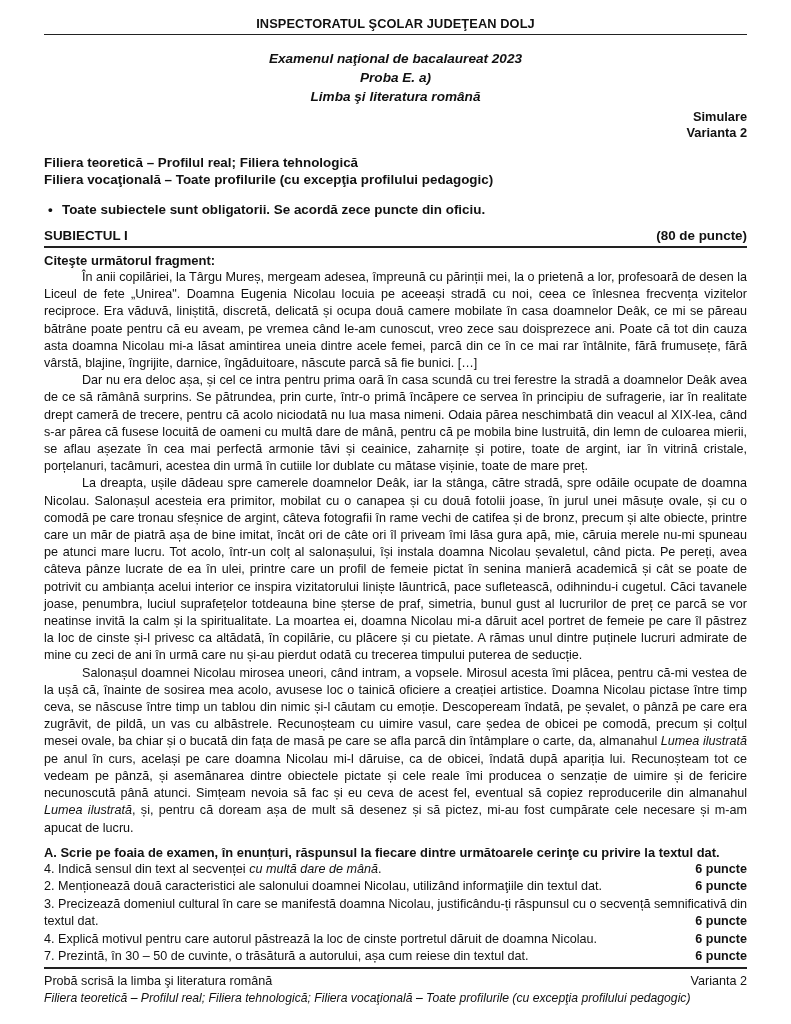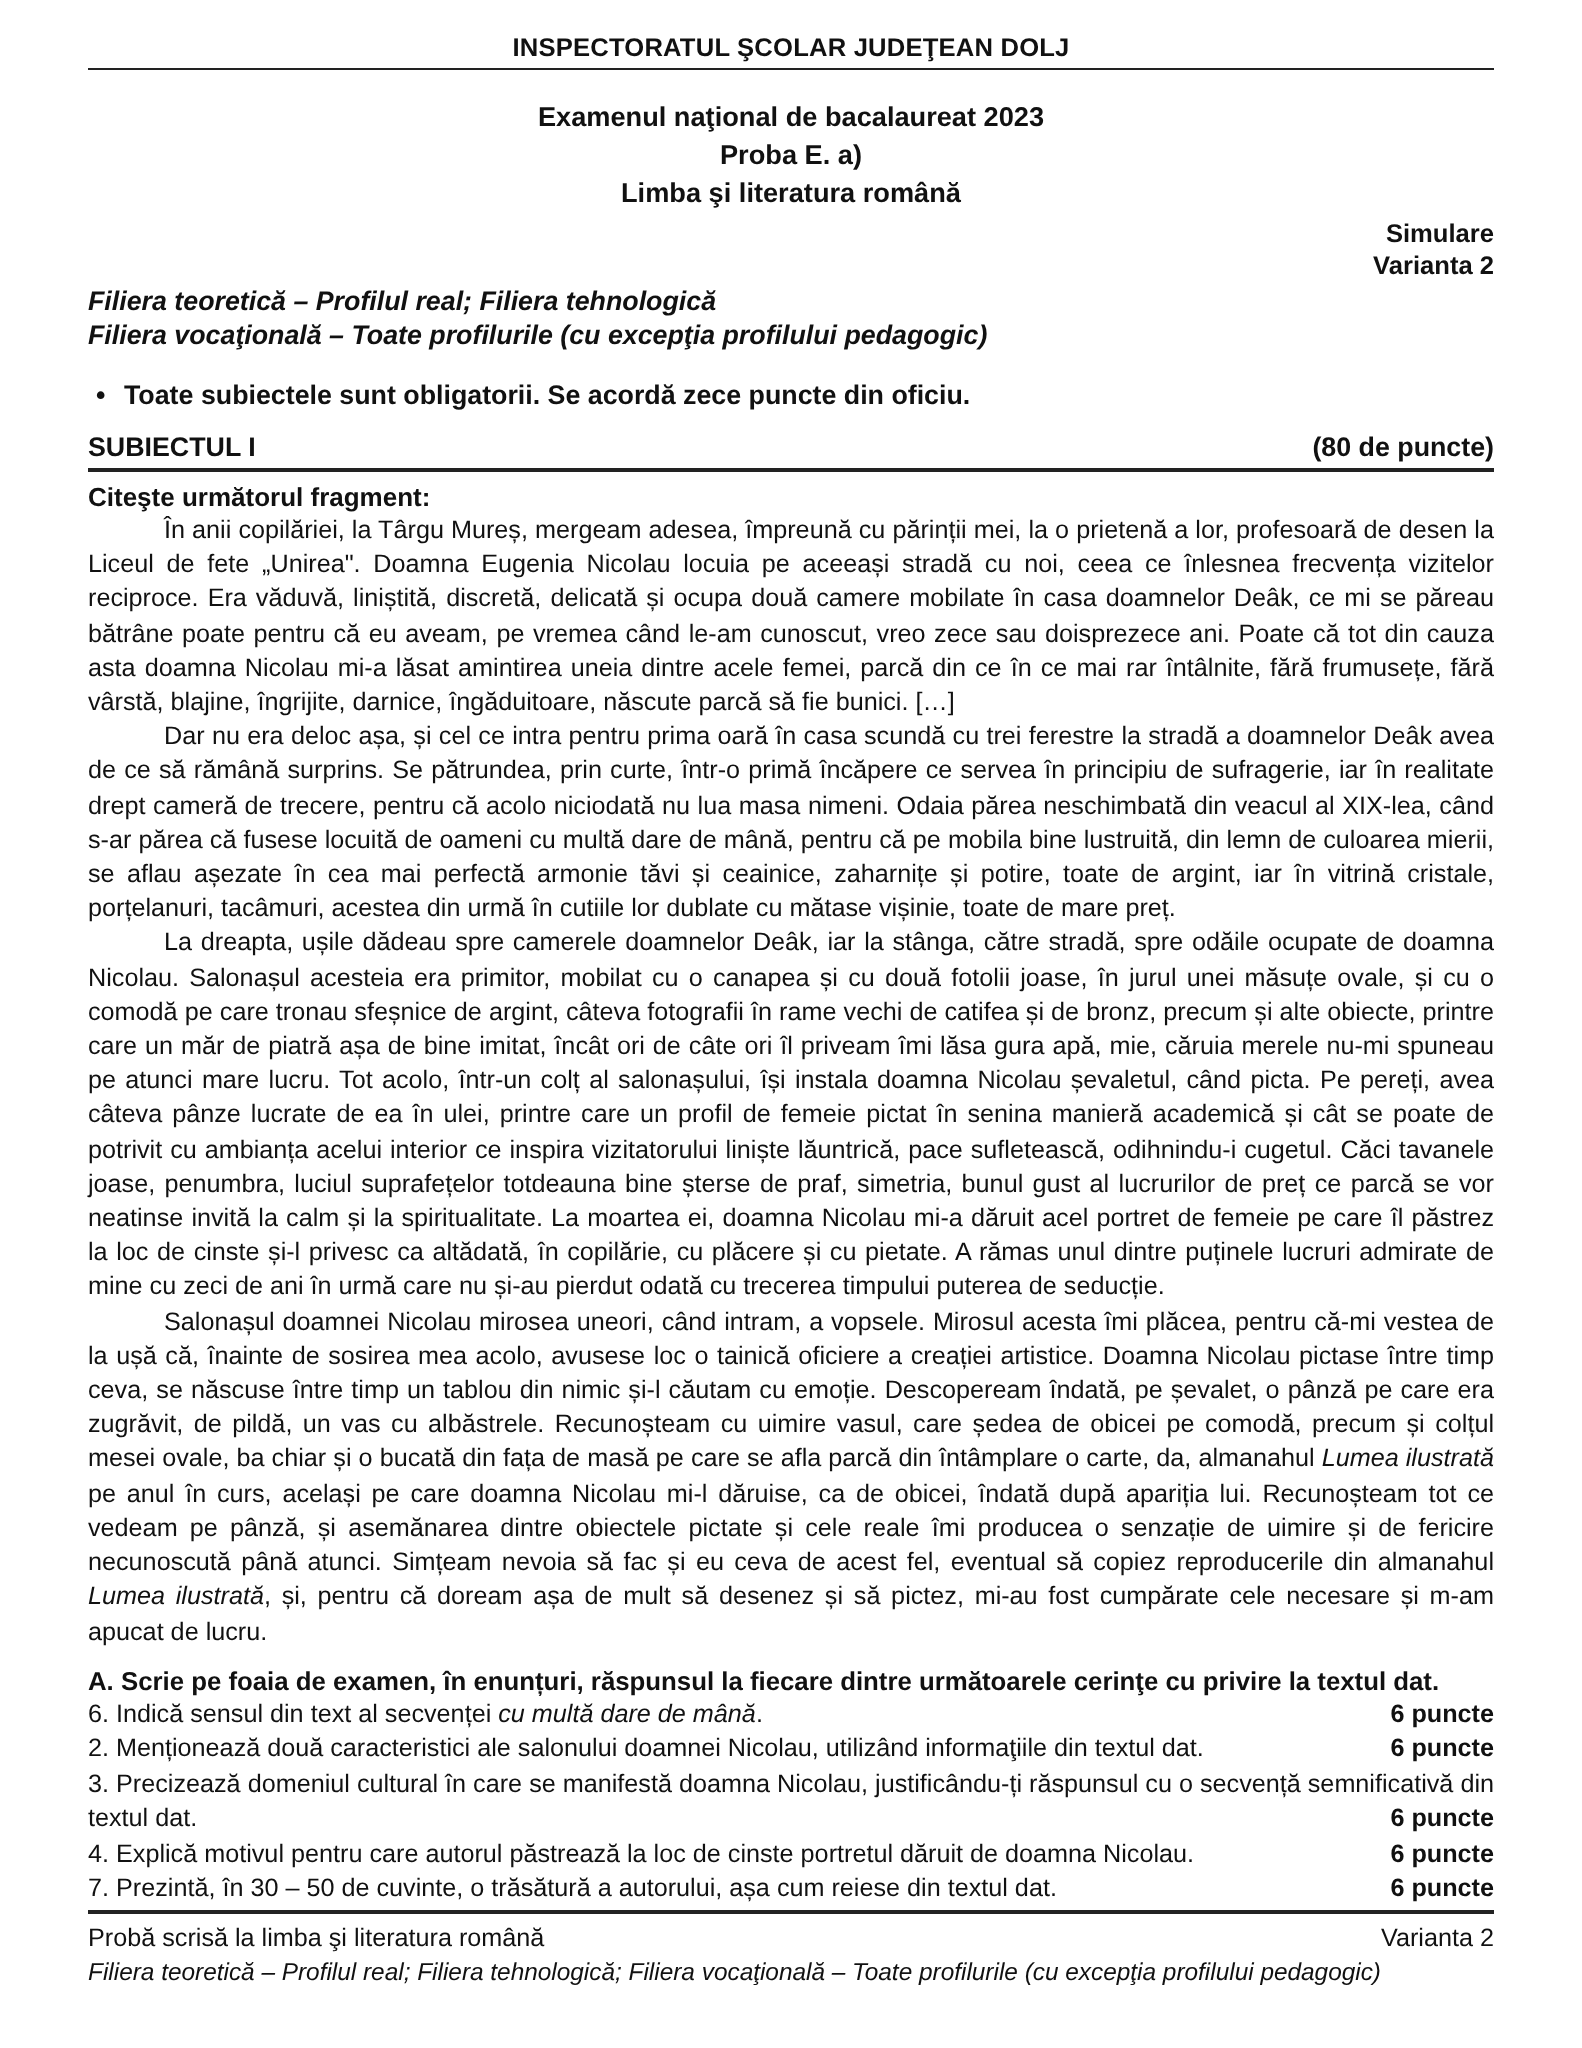--- a/index.html
+++ b/index.html
@@ -1,29 +1,29 @@
 <!DOCTYPE html>
 <html lang="ro"><head>
 <meta charset="utf-8">
 <style>
   html,body{margin:0;padding:0;background:#fff;}
   body{width:791px;height:1024px;overflow:hidden;color:#111;
        font-family:"Liberation Sans", sans-serif;}
   .page{box-sizing:border-box;width:791px;height:735px;
         padding:16px 44px 8px 44px;display:flex;flex-direction:column;}
-  .center{text-align:center;}
+  .center{text-align:center;font-style:italic;}
   .ital{font-style:italic;}
 
   .inst-header{font-size:12.8px;font-weight:bold;text-align:center;letter-spacing:.1px;}
   .rule{border:0;border-top:1.5px solid #222;margin:3px 0 0 0;}
   .rule2{border:0;border-top:2px solid #222;margin:2px 0 0 0;}
 
   .title-block{margin-top:14px;font-size:13.6px;font-weight:bold;line-height:19px;}
   .variant-block{margin-top:3px;font-size:12.8px;font-weight:bold;line-height:15.5px;text-align:right;}
-  .filiera-block{margin-top:3px;font-size:13.4px;font-weight:bold;font-style:italic;line-height:16.5px;}
+  .filiera-block{margin-top:15px;font-size:13.4px;font-weight:bold;line-height:16.5px;}
   .bullets{margin-top:11px;font-size:13.4px;font-weight:bold;line-height:21px;}
   .bullet-item .dot{display:inline-block;width:14px;padding-left:4px;}
 
   .subject-row{margin-top:8px;display:flex;justify-content:space-between;
                font-size:13.4px;font-weight:bold;line-height:16px;}
   .fragment-intro{font-size:13px;font-weight:bold;line-height:17px;margin-top:4px;}
 
   .fragment-body{font-size:12.6px;line-height:17.2px;}
   .fragment-body p{margin:0;text-indent:38px;text-align:justify;}
   .attribution{font-size:12.6px;line-height:17.2px;text-align:right;}
@@ -78,21 +78,21 @@
       <p><span>În anii copilăriei, la Târgu Mureș, mergeam adesea, împreună cu părinții mei, la o prietenă a lor, profesoară de desen la Liceul de fete „Unirea". Doamna Eugenia Nicolau locuia pe aceeași stradă cu noi, ceea ce înlesnea frecvența vizitelor reciproce. Era văduvă, liniștită, discretă, delicată și ocupa două camere mobilate în casa doamnelor Deâk, ce mi se păreau bătrâne poate pentru că eu aveam, pe vremea când le-am cunoscut, vreo zece sau doisprezece ani. Poate că tot din cauza asta doamna Nicolau mi-a lăsat amintirea uneia dintre acele femei, parcă din ce în ce mai rar întâlnite, fără frumusețe, fără vârstă, blajine, îngrijite, darnice, îngăduitoare, născute parcă să fie bunici. […]</span></p>
       <p><span>Dar nu era deloc așa, și cel ce intra pentru prima oară în casa scundă cu trei ferestre la stradă a doamnelor Deâk avea de ce să rămână surprins. Se pătrundea, prin curte, într-o primă încăpere ce servea în principiu de sufragerie, iar în realitate drept cameră de trecere, pentru că acolo niciodată nu lua masa nimeni. Odaia părea neschimbată din veacul al XIX-lea, când s-ar părea că fusese locuită de oameni cu multă dare de mână, pentru că pe mobila bine lustruită, din lemn de culoarea mierii, se aflau așezate în cea mai perfectă armonie tăvi și ceainice, zaharnițe și potire, toate de argint, iar în vitrină cristale, porțelanuri, tacâmuri, acestea din urmă în cutiile lor dublate cu mătase vișinie, toate de mare preț.</span></p>
       <p><span>La dreapta, ușile dădeau spre camerele doamnelor Deâk, iar la stânga, către stradă, spre odăile ocupate de doamna Nicolau. Salonașul acesteia era primitor, mobilat cu o canapea și cu două fotolii joase, în jurul unei măsuțe ovale, și cu o comodă pe care tronau sfeșnice de argint, câteva fotografii în rame vechi de catifea și de bronz, precum și alte obiecte, printre care un măr de piatră așa de bine imitat, încât ori de câte ori îl priveam îmi lăsa gura apă, mie, căruia merele nu-mi spuneau pe atunci mare lucru. Tot acolo, într-un colț al salonașului, își instala doamna Nicolau șevaletul, când picta. Pe pereți, avea câteva pânze lucrate de ea în ulei, printre care un profil de femeie pictat în senina manieră academică și cât se poate de potrivit cu ambianța acelui interior ce inspira vizitatorului liniște lăuntrică, pace sufletească, odihnindu-i cugetul. Căci tavanele joase, penumbra, luciul suprafețelor totdeauna bine șterse de praf, simetria, bunul gust al lucrurilor de preț ce parcă se vor neatinse invită la calm și la spiritualitate. La moartea ei, doamna Nicolau mi-a dăruit acel portret de femeie pe care îl păstrez la loc de cinste și-l privesc ca altădată, în copilărie, cu plăcere și cu pietate. A rămas unul dintre puținele lucruri admirate de mine cu zeci de ani în urmă care nu și-au pierdut odată cu trecerea timpului puterea de seducție.</span></p>
       <p><span>Salonașul doamnei Nicolau mirosea uneori, când intram, a vopsele. Mirosul acesta îmi plăcea, pentru că-mi vestea de la ușă că, înainte de sosirea mea acolo, avusese loc o tainică oficiere a creației artistice. Doamna Nicolau pictase între timp ceva, se născuse între timp un tablou din nimic și-l căutam cu emoție. Descopeream îndată, pe șevalet, o pânză pe care era zugrăvit, de pildă, un vas cu albăstrele. Recunoșteam cu uimire vasul, care ședea de obicei pe comodă, precum și colțul mesei ovale, ba chiar și o bucată din fața de masă pe care se afla parcă din întâmplare o carte, da, almanahul </span><i>Lumea ilustrată</i><span> pe anul în curs, același pe care doamna Nicolau mi-l dăruise, ca de obicei, îndată după apariția lui. Recunoșteam tot ce vedeam pe pânză, și asemănarea dintre obiectele pictate și cele reale îmi producea o senzație de uimire și de fericire necunoscută până atunci. Simțeam nevoia să fac și eu ceva de acest fel, eventual să copiez reproducerile din almanahul </span><i>Lumea ilustrată</i><span>, și, pentru că doream așa de mult să desenez și să pictez, mi-au fost cumpărate cele necesare și m-am apucat de lucru.</span></p>
     </div>
 
 
   <div class="section-a">A. Scrie pe foaia de examen, în enunțuri, răspunsul la fiecare dintre următoarele cerinţe cu privire la textul dat.</div>
 
   <div class="questions" id="questions">
-      <div class="question"><span><span>6. Indică sensul din text al secvenței </span><i>cu multă dare de mână</i><span>.</span></span><span class="q-points">6 puncte</span></div>
+      <div class="question"><span><span>4. Indică sensul din text al secvenței </span><i>cu multă dare de mână</i><span>.</span></span><span class="q-points">6 puncte</span></div>
       <div class="question"><span><span>2. Menționează două caracteristici ale salonului doamnei Nicolau, utilizând informaţiile din textul dat.</span></span><span class="q-points">6 puncte</span></div>
       <div class="question"><span><span>3. Precizează domeniul cultural în care se manifestă doamna Nicolau, justificându-ți răspunsul cu o secvență semnificativă din textul dat.</span></span><span class="q-points">6 puncte</span></div>
       <div class="question"><span><span>4. Explică motivul pentru care autorul păstrează la loc de cinste portretul dăruit de doamna Nicolau.</span></span><span class="q-points">6 puncte</span></div>
       <div class="question"><span><span>7. Prezintă, în 30 – 50 de cuvinte, o trăsătură a autorului, așa cum reiese din textul dat.</span></span><span class="q-points">6 puncte</span></div>
     </div>
 
   <div class="footer">
     <hr class="rule2">
     <div class="footer-row">
       <span>Probă scrisă la limba şi literatura română</span>

